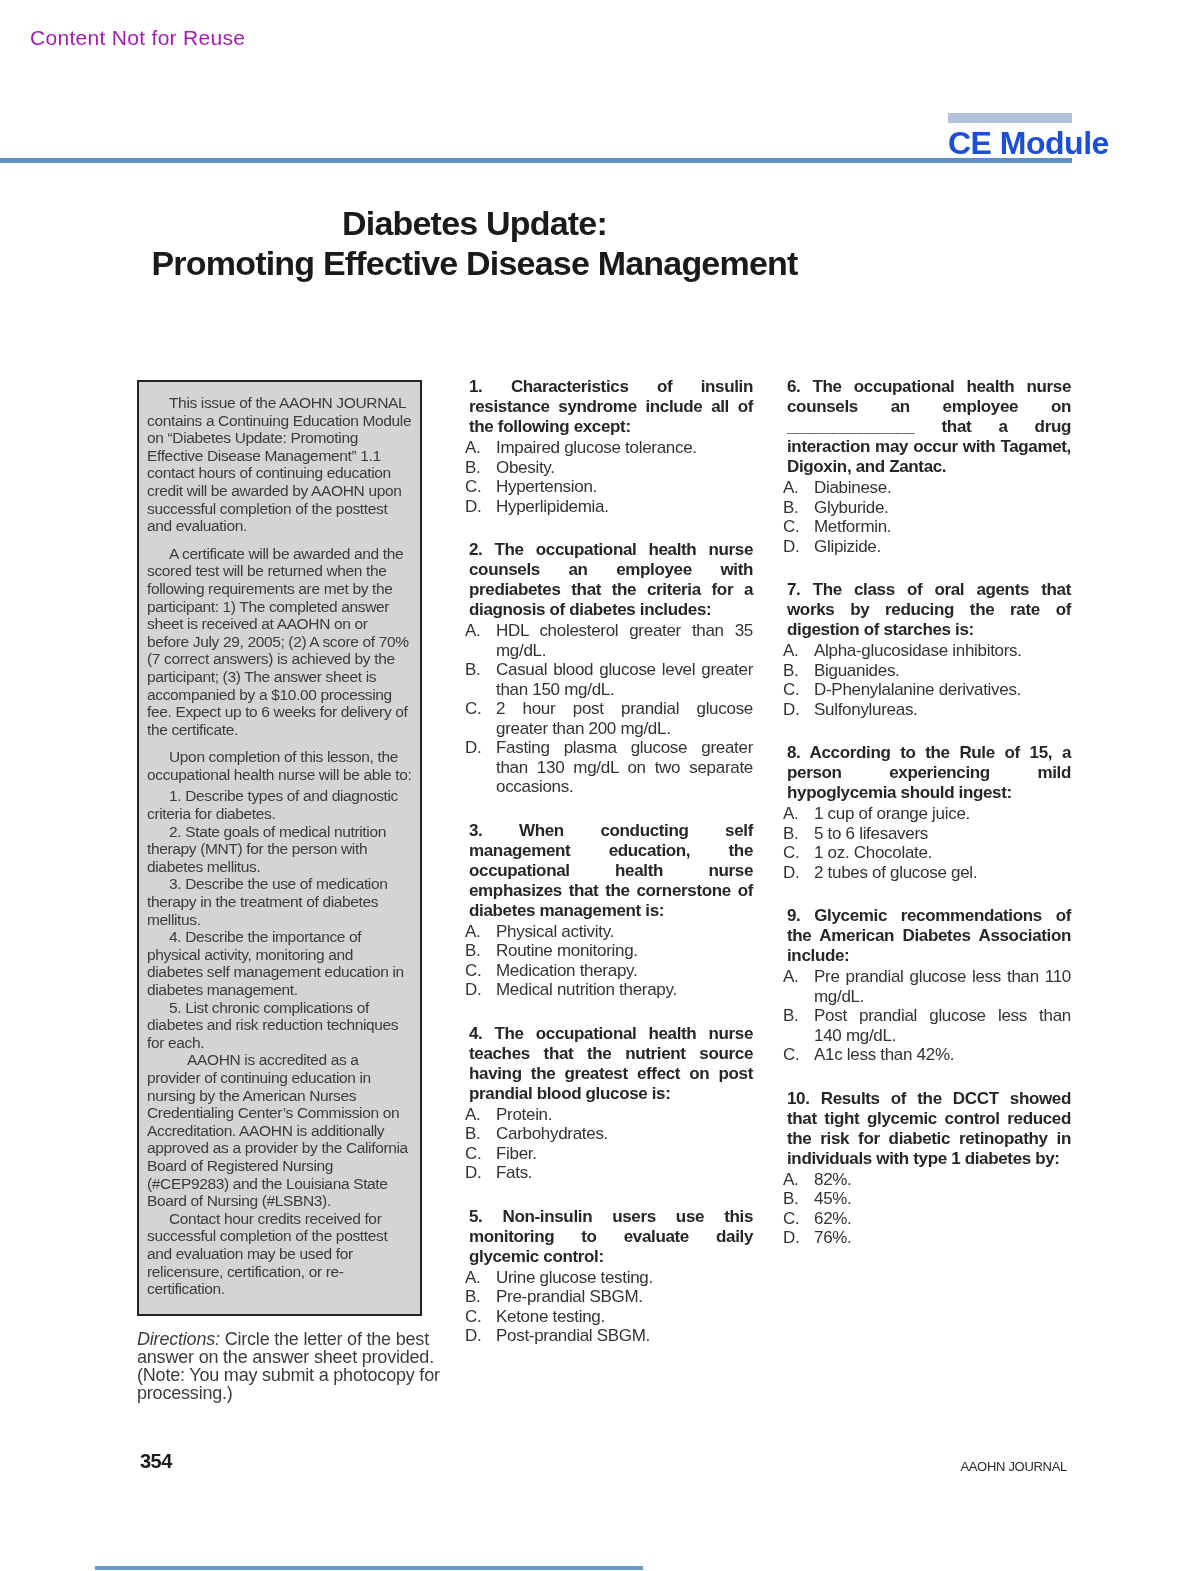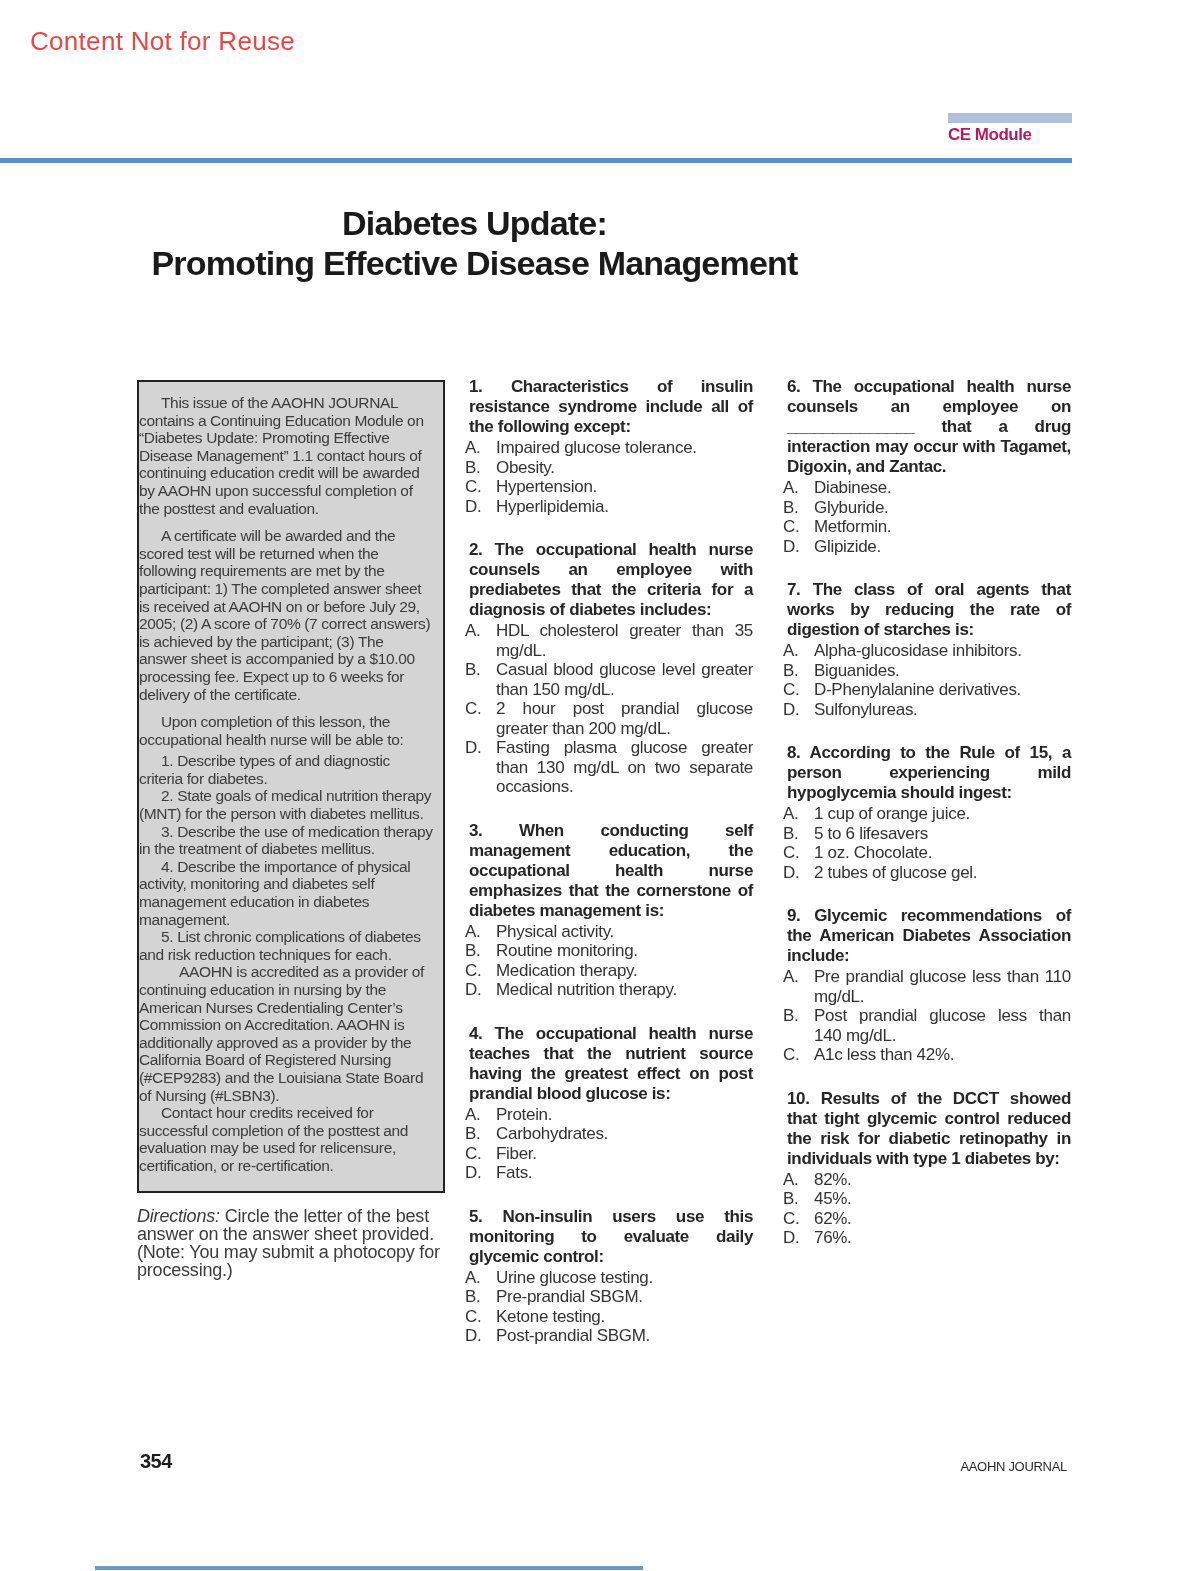--- a/index.html
+++ b/index.html
@@ -6,42 +6,42 @@
   html, body { margin: 0; padding: 0; }
   body {
     width: 1200px; height: 1571px;
     position: relative;
     background: #ffffff;
     font-family: "Liberation Sans", sans-serif;
     overflow: hidden;
   }
   .watermark {
     position: absolute; left: 30px; top: 26px;
-    font-size: 26px; color: #ef4444; letter-spacing: 0.3px;
+    font-size: 21px; color: #a21caf; letter-spacing: 0.3px;
   }
   .ce-module { position: absolute; left: 948px; top: 113px; width: 124px; }
   .ce-bar { height: 10px; background: #b1c0db; }
   .ce-label {
-    margin-top: 2px; font-size: 17px; font-weight: bold;
-    color: #be185d; letter-spacing: -0.5px; white-space: nowrap;
+    margin-top: 2px; font-size: 32px; font-weight: bold;
+    color: #1d4ed8; letter-spacing: -0.5px; white-space: nowrap;
   }
   .header-rule {
     position: absolute; left: 0; top: 158px;
     width: 1072px; height: 5px; background: #6090c2;
   }
   .title {
     position: absolute; top: 203px; left: 0; width: 949px;
     margin: 0; text-align: center;
     font-size: 34px; line-height: 40px; font-weight: bold;
     color: #1a1a1a; letter-spacing: -0.8px;
   }
   .left-col { position: absolute; left: 137px; top: 380px; width: 300px; }
   .info-box {
     background: #d4d4d4; border: 2px solid #222222;
-    padding: 12px 8px 16px 0; width: 308px;
+    padding: 12px 8px 16px 8px; width: 285px;
   }
   .info-box p {
     margin: 0; font-size: 15.5px; line-height: 17.6px;
     color: #3c3c3c; letter-spacing: -0.35px; text-indent: 22px;
   }
   .info-box p.spaced { margin-bottom: 10px; }
   .info-box p.lead { margin-bottom: 4px; }
   .info-box p.wide { text-indent: 40px; }
   .directions {
     margin-top: 14px; width: 310px;

